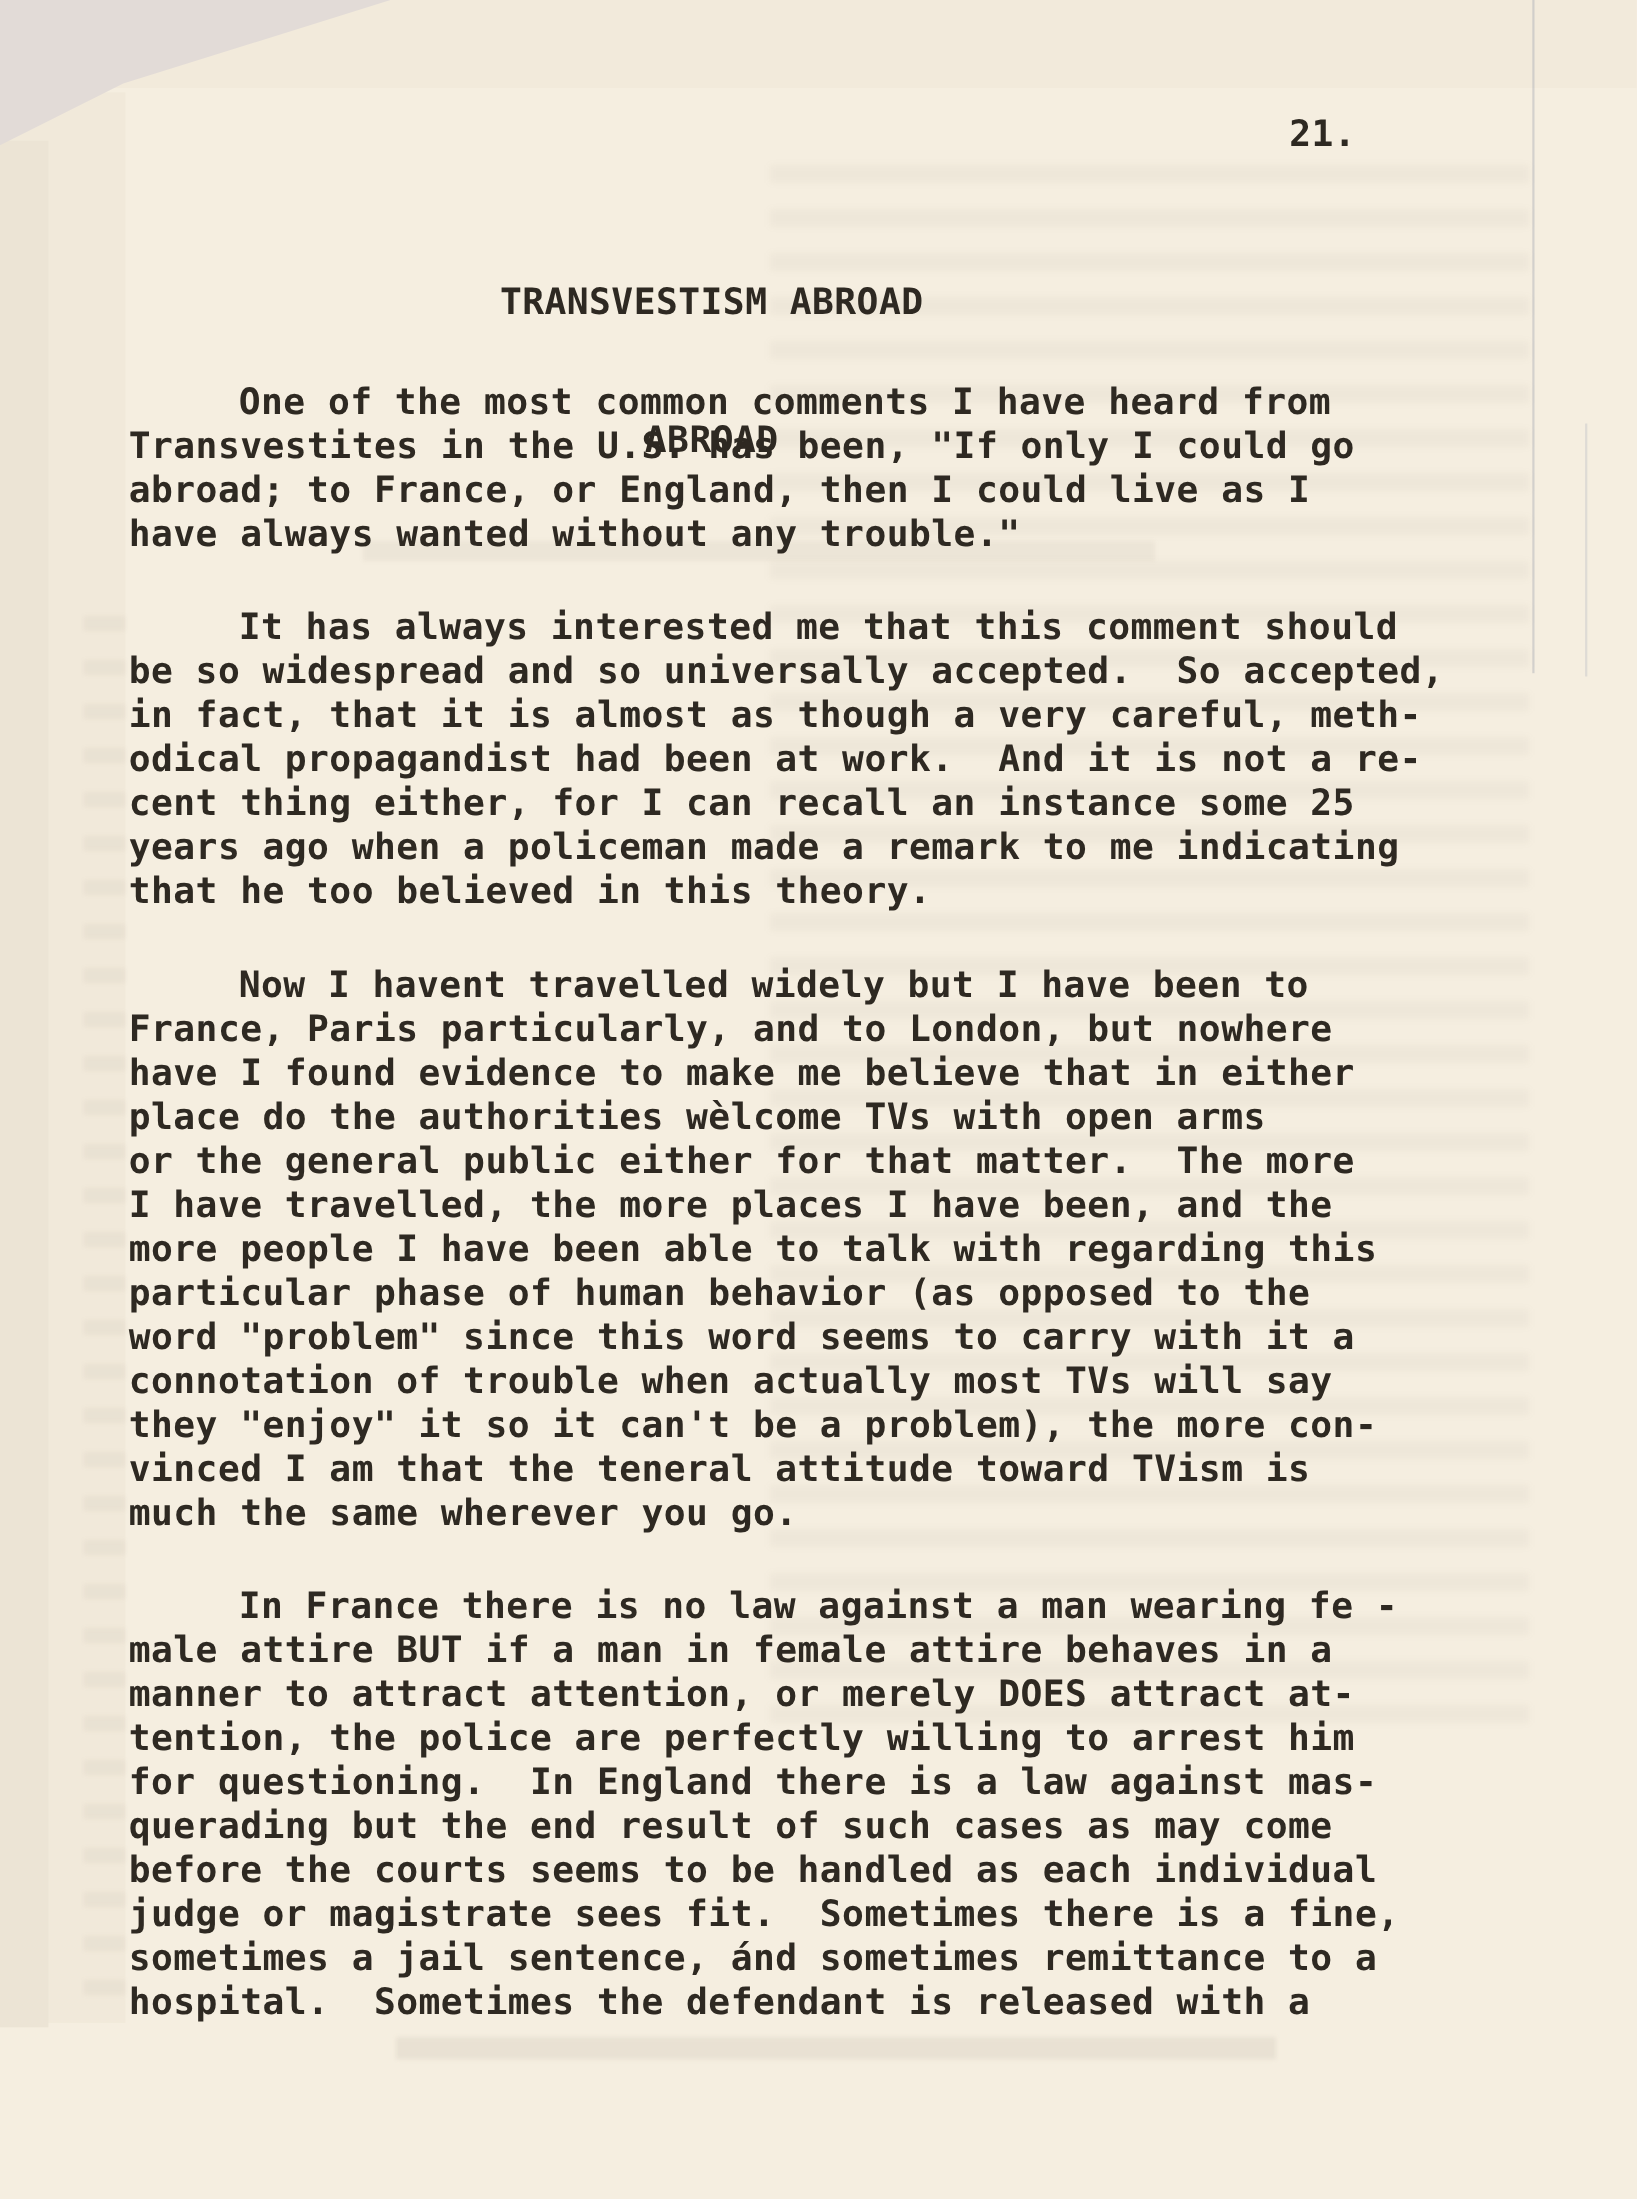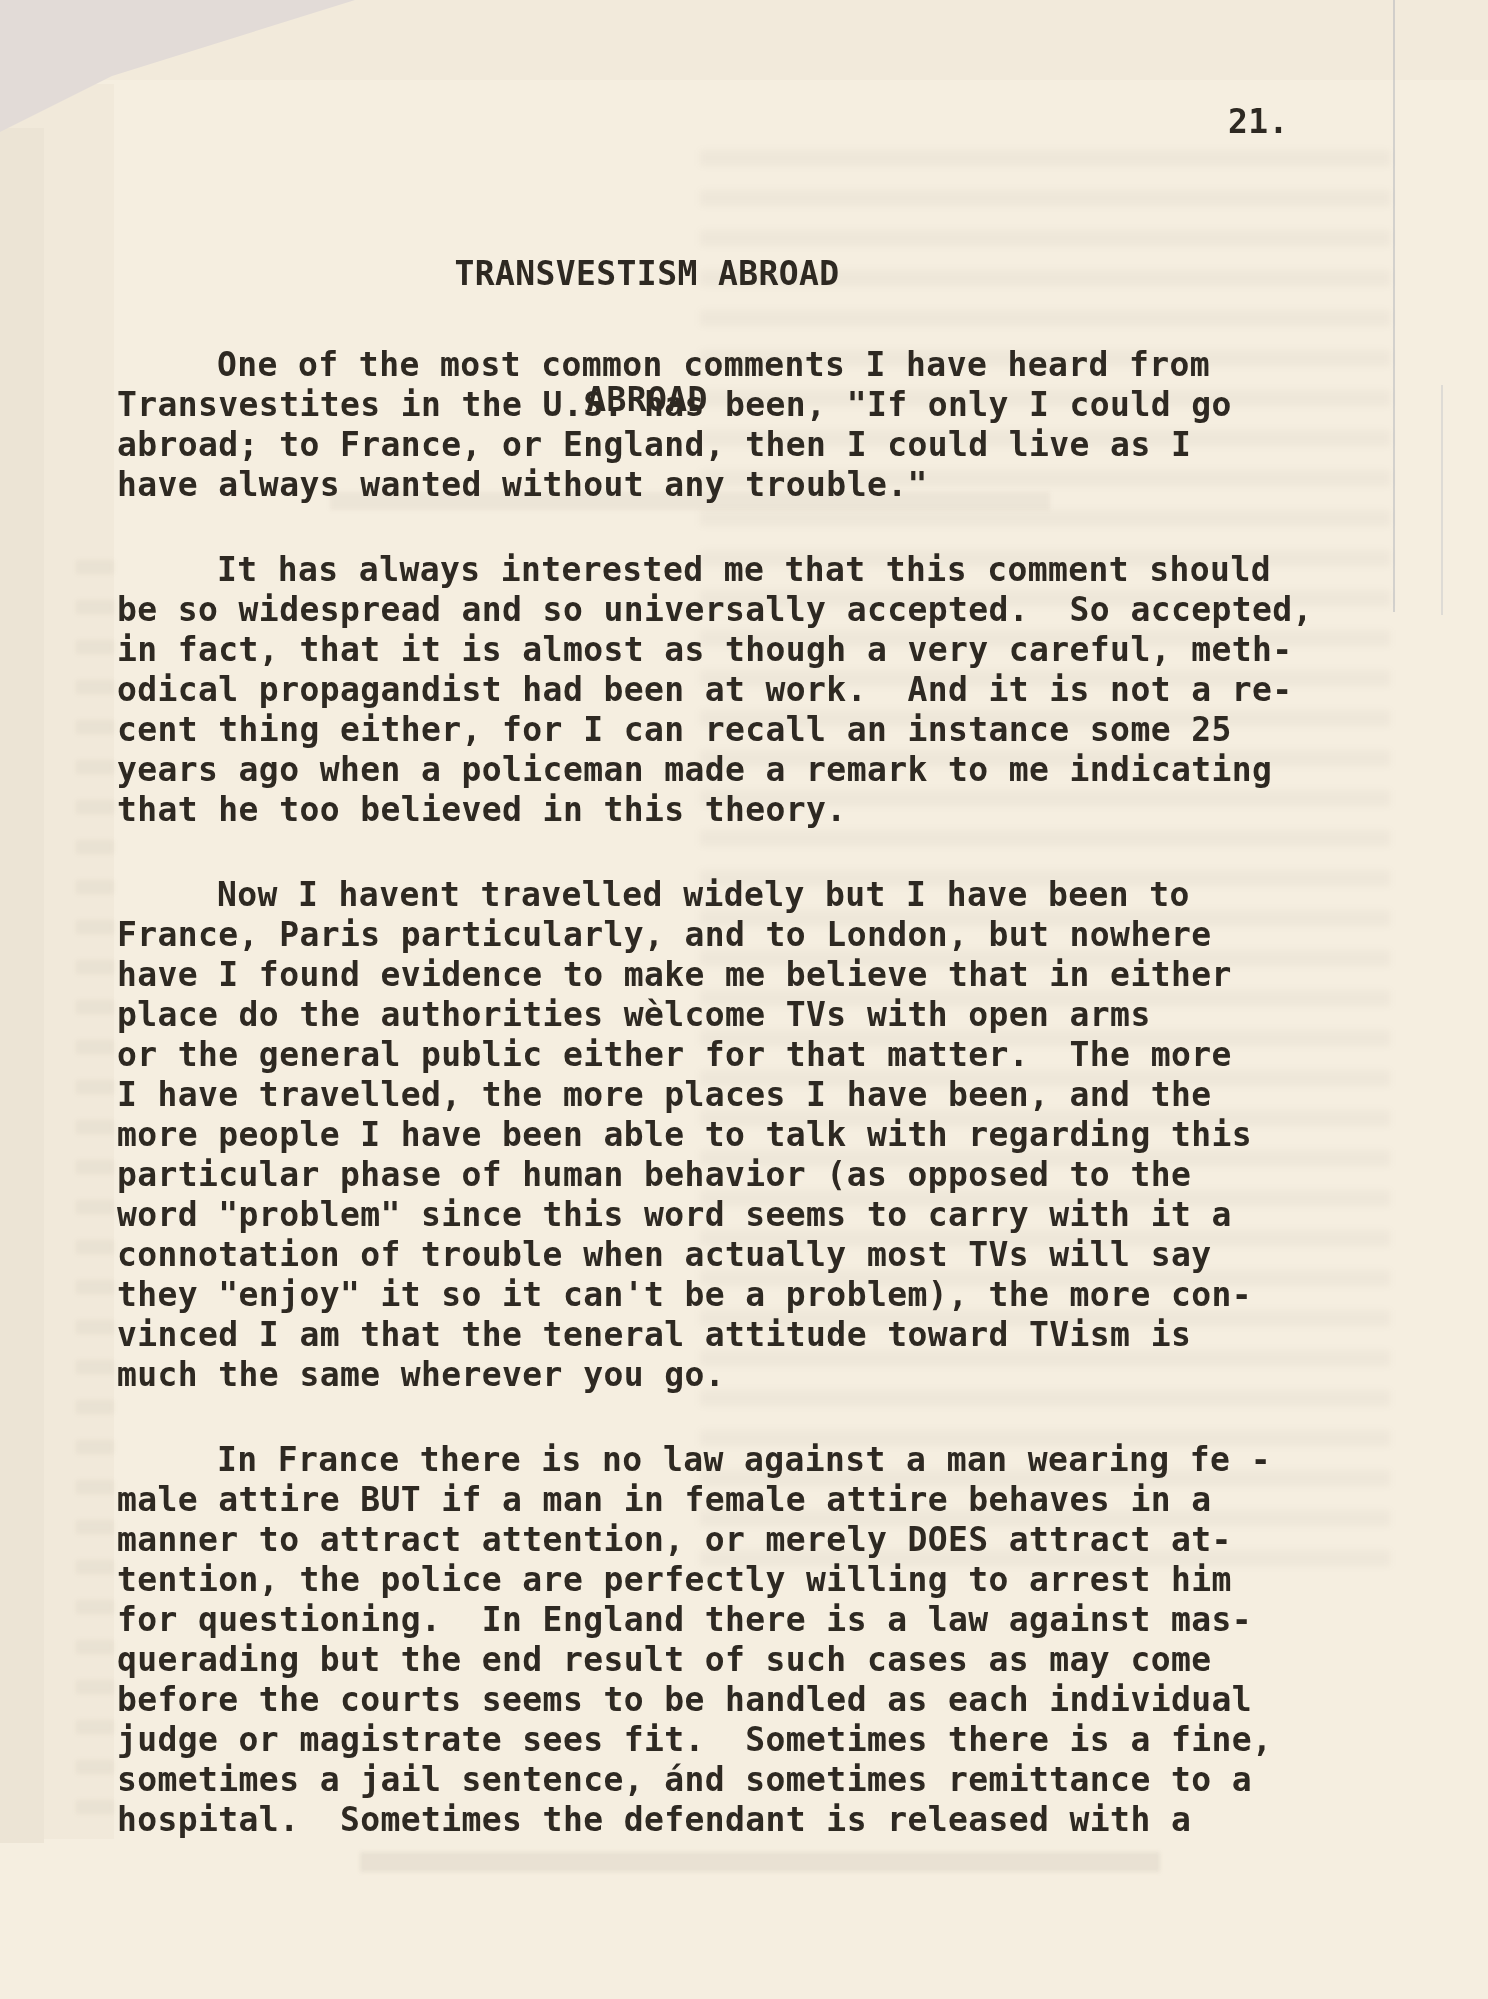--- a/index.html
+++ b/index.html
@@ -76,21 +76,21 @@
   
   .typed {
     font-family: "DejaVu Sans Mono", "Liberation Mono", monospace;
     font-weight: bold;
     font-size: 33px;
     letter-spacing: 0.4px;
     color: var(--ink, #2e2922);
     white-space: pre;
   }
   .page-number {
-    position: absolute; left: 1228px; top: 102px; line-height: 40px;
+    position: absolute; left: 1172px; top: 102px; line-height: 40px;
   }
   .title-block {
     position: absolute; left: 107px; top: 169px; width: 1080px;
     text-align: center; line-height: 42px;
   }
   .body-text {
     position: absolute; left: 117px; top: 345px; width: 1300px;
     line-height: 40px;
   }
   .body-text p {

